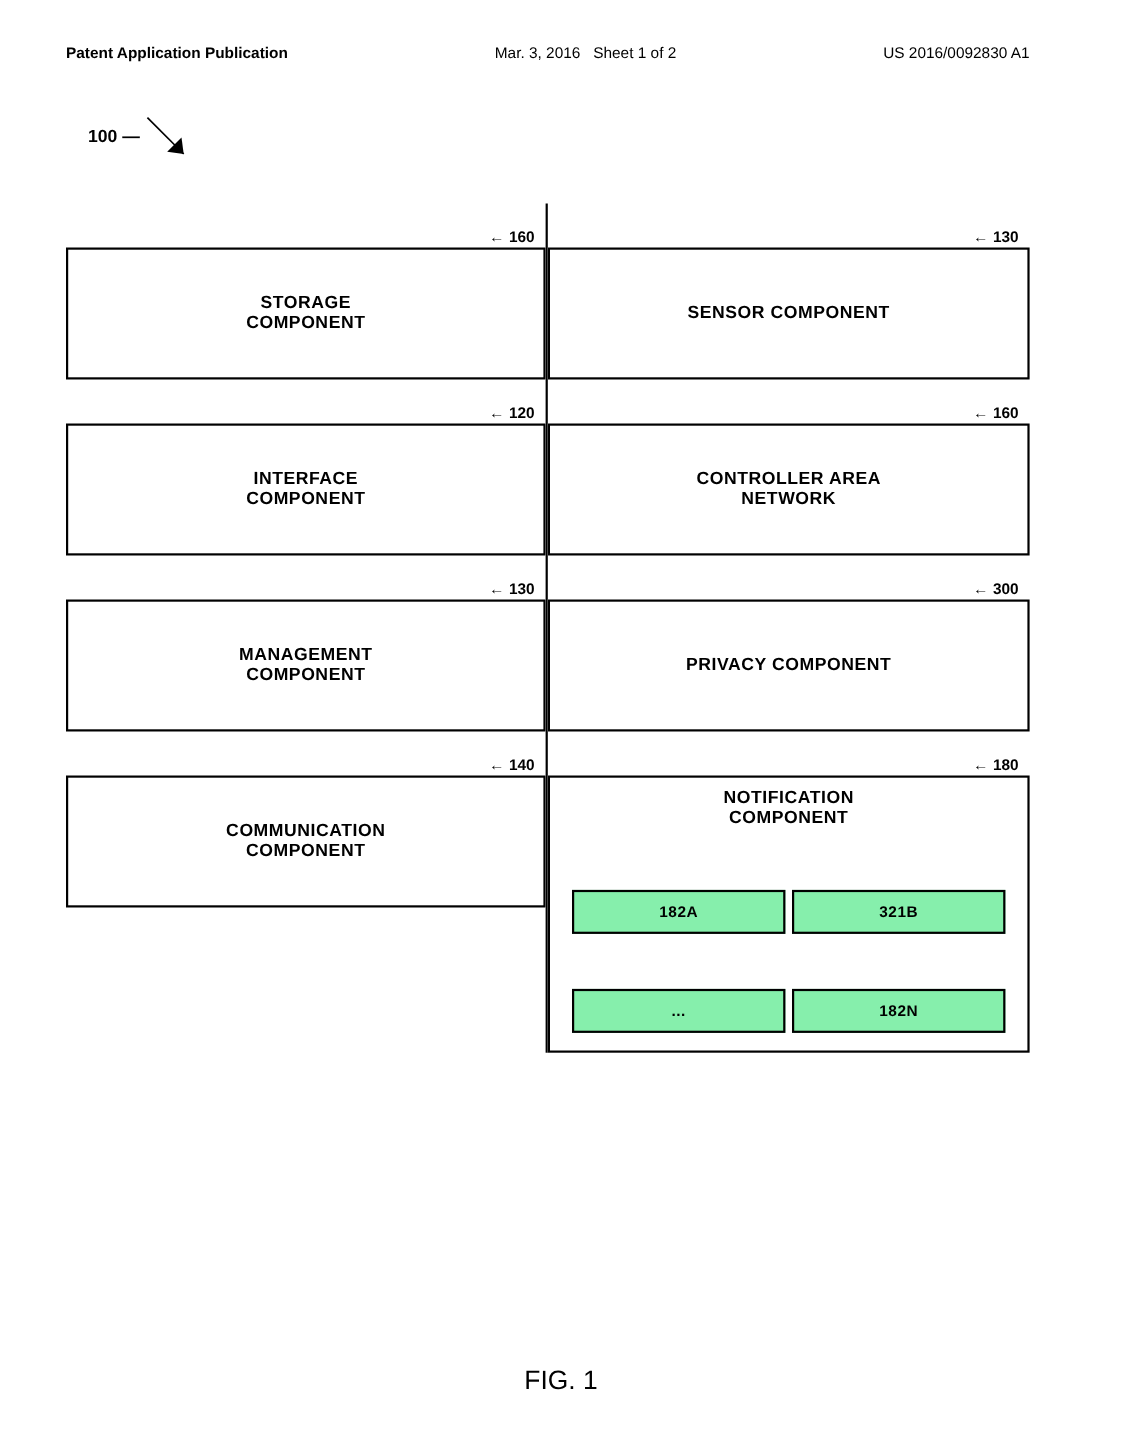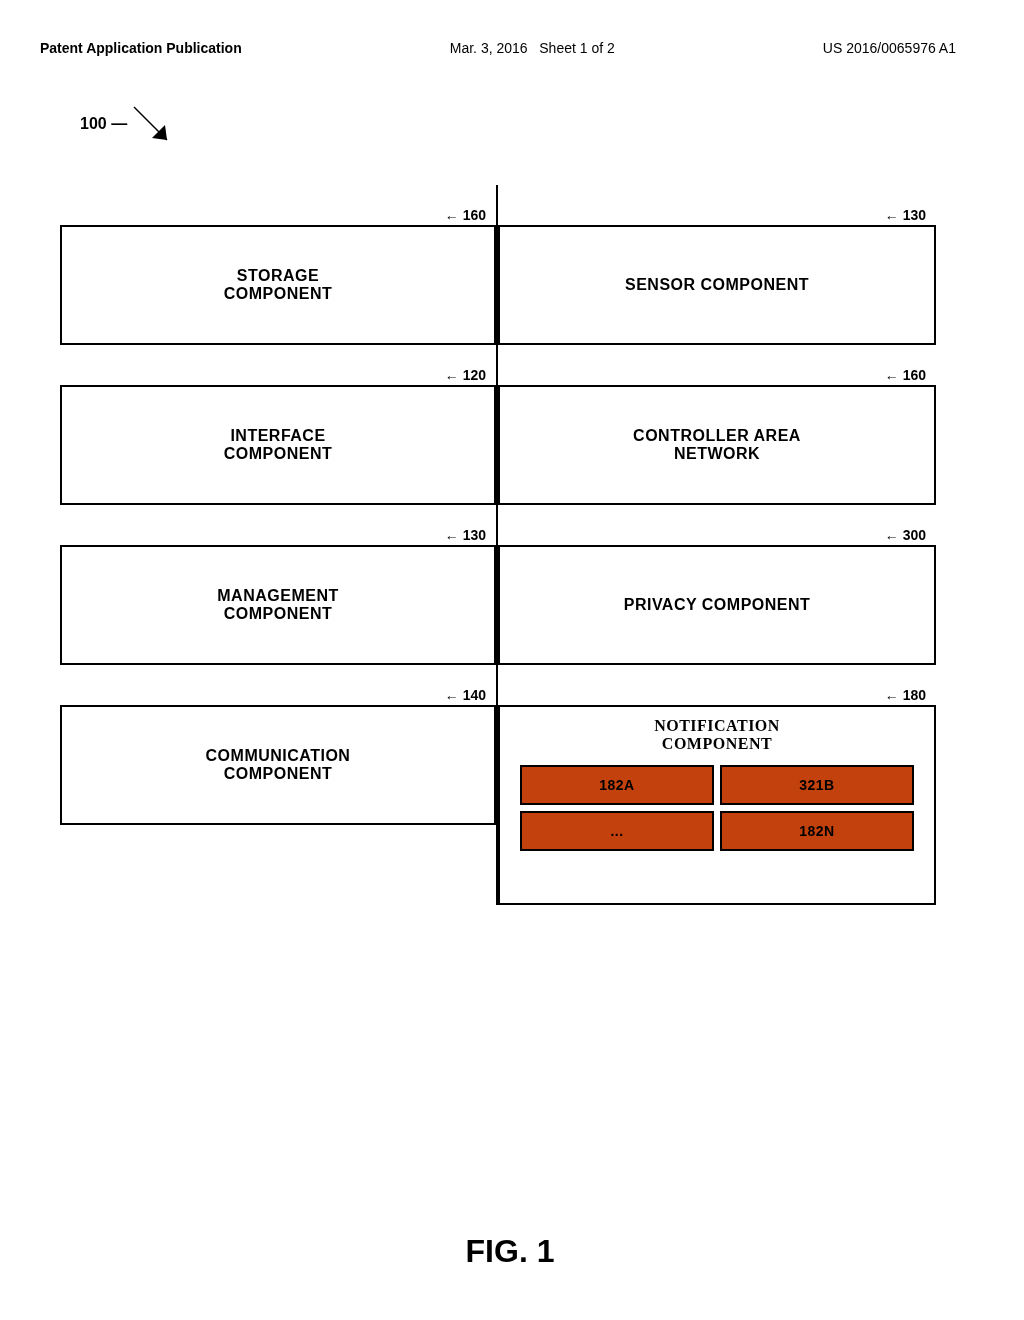--- a/index.html
+++ b/index.html
@@ -8,21 +8,21 @@
       font-family: Arial, sans-serif;
       width: 1024px;
       min-height: 1320px;
       position: relative;
       color: #000;
     }
 
     .page {
       width: 996px;
       min-height: 1320px;
-      padding: 40px 40px;
+      padding: 40px 60px;
       position: relative;
     }
 
     
     .header {
       display: flex;
       justify-content: space-between;
       align-items: flex-start;
       margin-bottom: 30px;
       font-size: 14px;
@@ -83,38 +83,38 @@
       justify-content: flex-start;
       padding-top: 10px;
     }
 
     .notif-title {
       text-align: center;
       width: 100%;
       font-size: 16px;
       font-weight: bold;
       margin-bottom: 12px;
-      font-family: Liberation Serif, serif;
     }
 
     .notif-sub-grid {
       display: grid;
       grid-template-columns: 1fr 1fr;
       gap: 6px;
       width: 100%;
       padding: 0 4px;
     }
 
     .notif-sub-box {
       border: 2px solid #000;
       text-align: center;
       padding: 10px 6px;
       font-size: 14px;
       font-weight: bold;
-      background: #c2410c;
+      background: #86efac;
+      margin-top: 44px;
     }
 
     
     .ref-label {
       display: flex;
       align-items: center;
       justify-content: flex-end;
       font-size: 14px;
       font-weight: bold;
       margin-bottom: 2px;
@@ -130,21 +130,21 @@
 </head>
 <body>
 
 <div class="page">
 
   <div class="header">
     <div class="header-left">Patent Application Publication</div>
     <div class="header-center">
       <span>Mar. 3, 2016</span>&nbsp;&nbsp;&nbsp;<span>Sheet 1 of 2</span>
     </div>
-    <div class="header-right">US 2016/0065976 A1</div>
+    <div class="header-right">US 2016/0092830 A1</div>
   </div>
 
   <div style="position:absolute; top:105px; left:80px;">
     <span style="font-size:16px; font-weight:bold;">100</span>
     <span style="font-size:16px; font-weight:bold;"> —</span>
     
     <svg width="40" height="40" style="display:inline-block; vertical-align:middle;">
       <line x1="2" y1="2" x2="35" y2="35" stroke="#000" stroke-width="1.5"></line>
       <polygon points="35,35 20,33 33,20" fill="#000"></polygon>
     </svg>
@@ -245,16 +245,16 @@
             </div>
           </div>
         </div>
 
       </div>
     </div>
 
   </div>
 
   <div style="position:absolute; bottom:50px; left:0; right:0; text-align:center;">
-    <span style="font-size:32px; font-weight:bold;margin-left:24px;">FIG. 1</span>
+    <span style="font-size:24px; font-weight:normal;margin-left:24px;">FIG. 1</span>
   </div>
 
 </div>
 
 </body></html>

